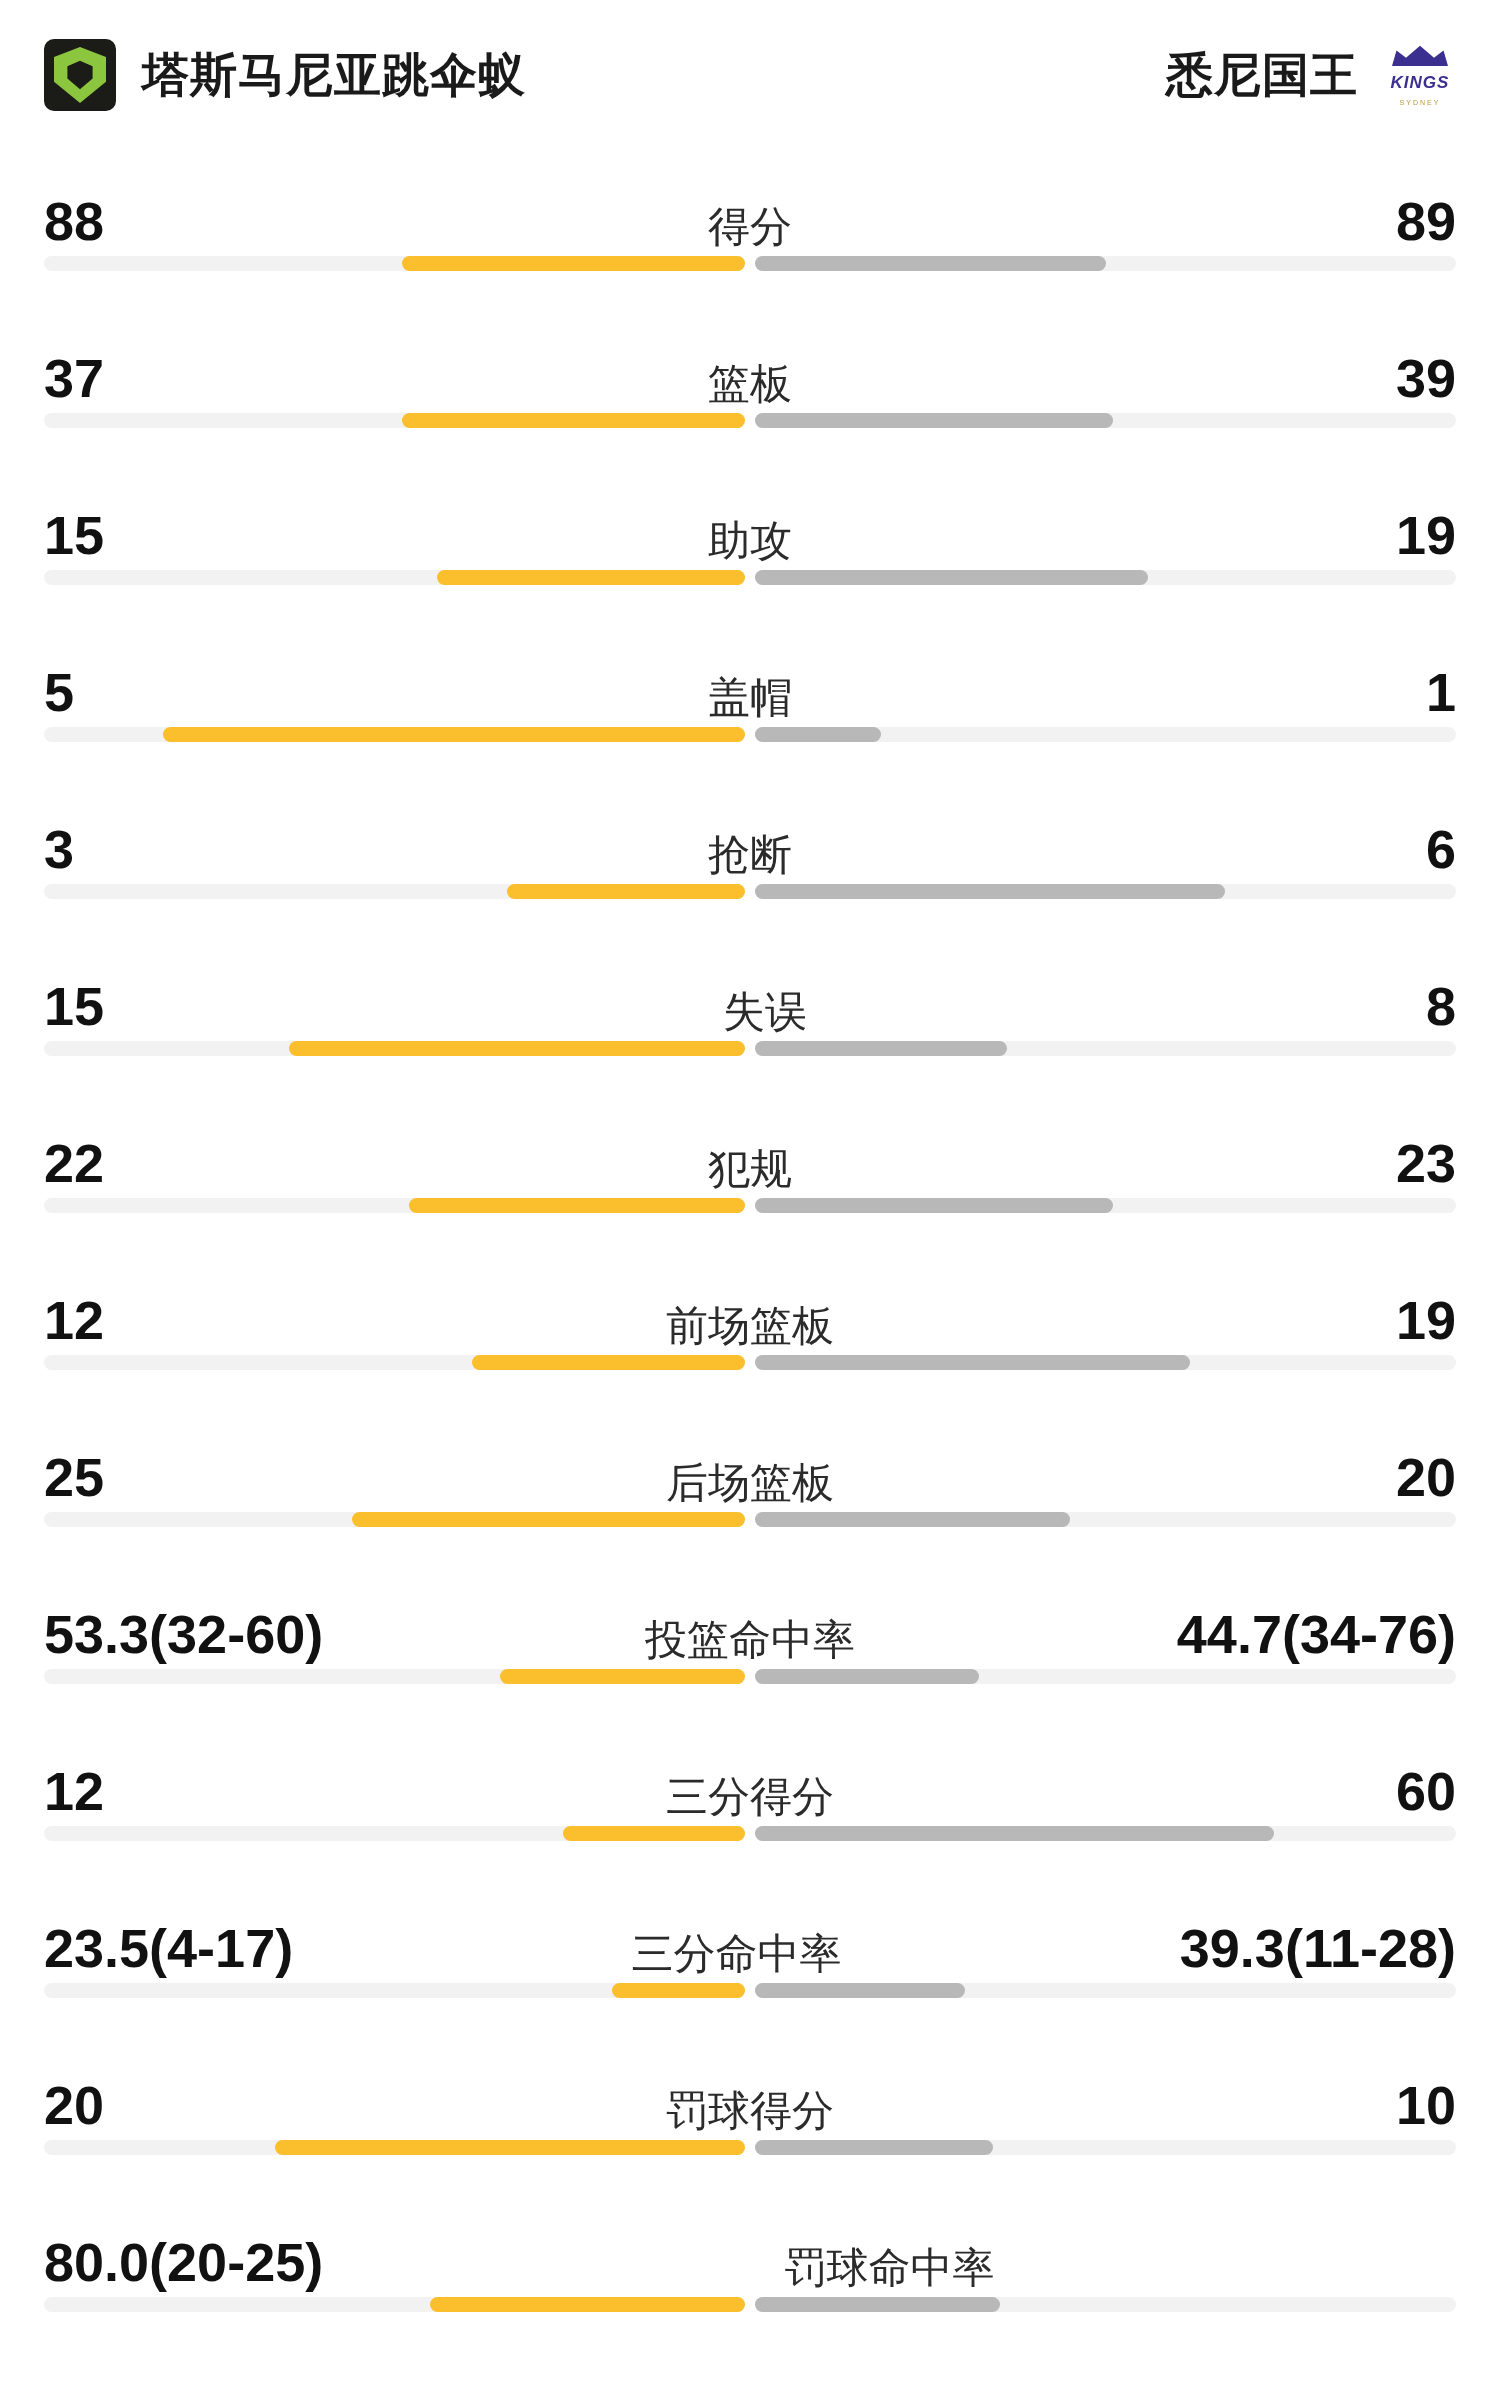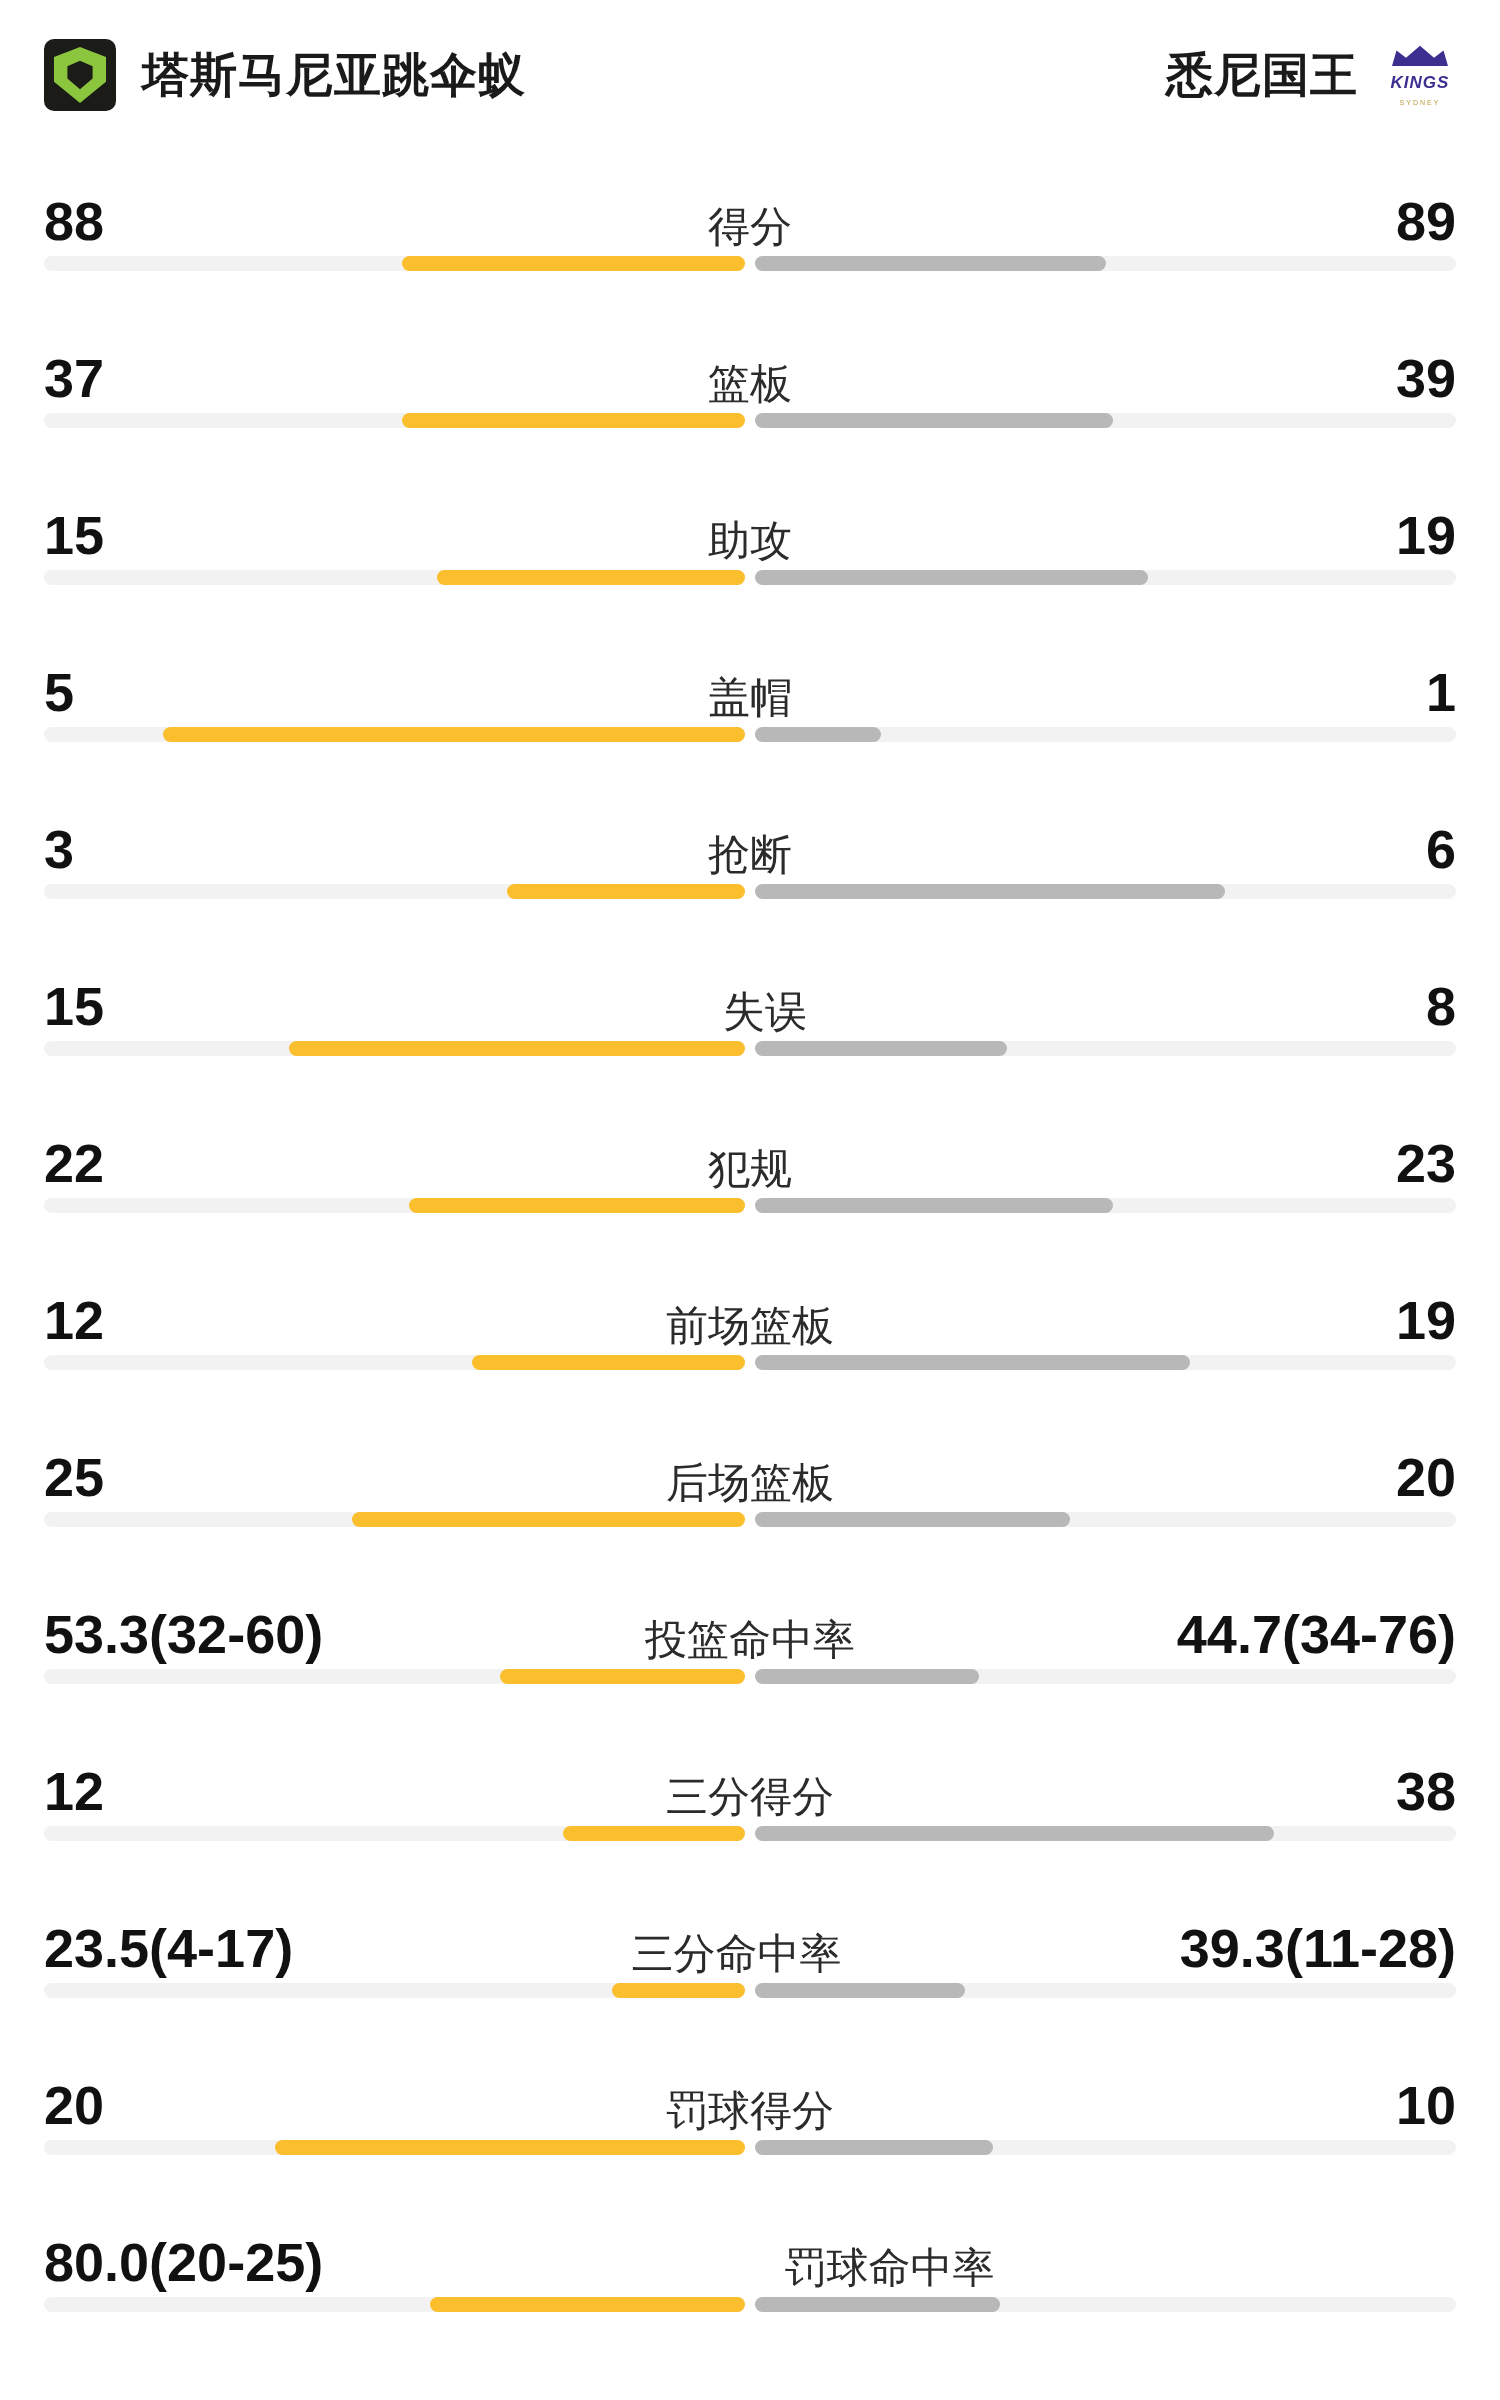--- a/index.html
+++ b/index.html
@@ -342,21 +342,21 @@
           </div>
           <div class="bar-track right">
             <div class="bar-fill" style="width:32%"></div>
           </div>
         </div>
       </div>
       <div class="stat-row">
         <div class="stat-top">
           <div class="stat-value left">12</div>
           <div class="stat-label">三分得分</div>
-          <div class="stat-value right">38</div>
+          <div class="stat-value right">60</div>
         </div>
         <div class="bars">
           <div class="bar-track left">
             <div class="bar-fill" style="width:26%"></div>
           </div>
           <div class="bar-track right">
             <div class="bar-fill" style="width:74%"></div>
           </div>
         </div>
       </div>

